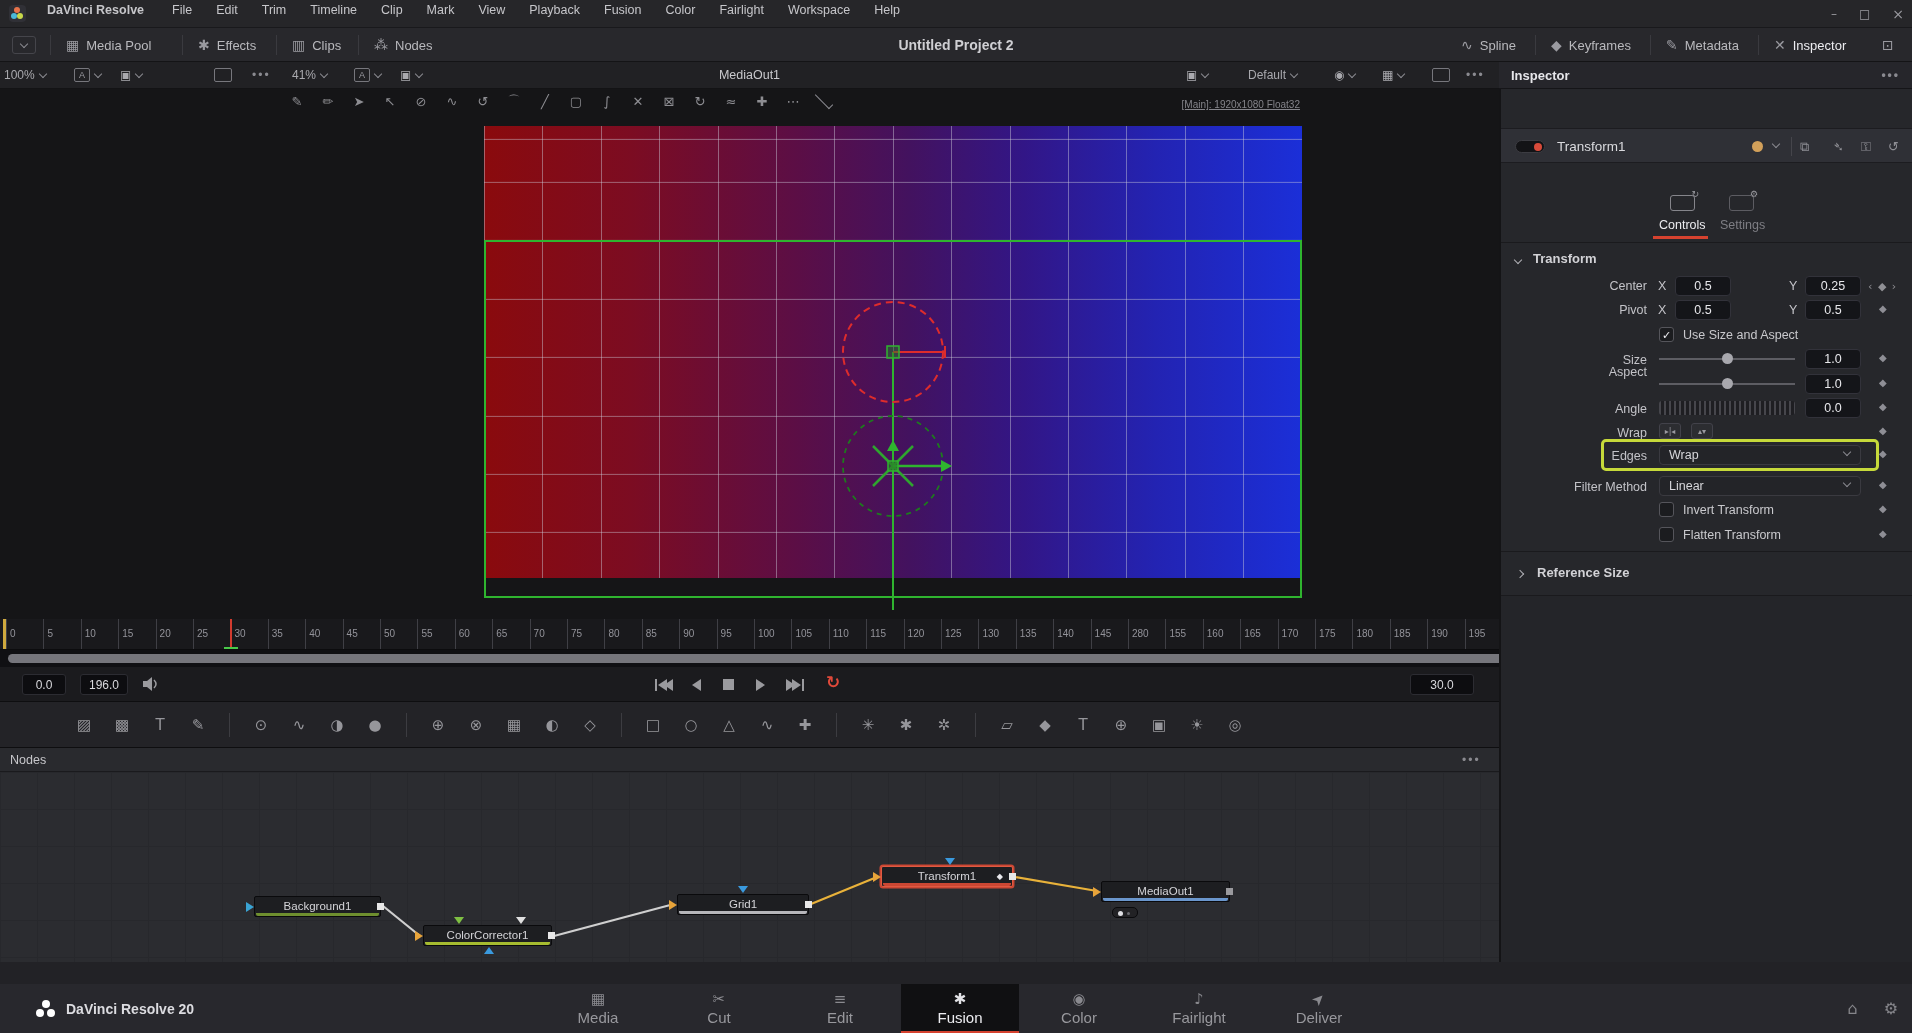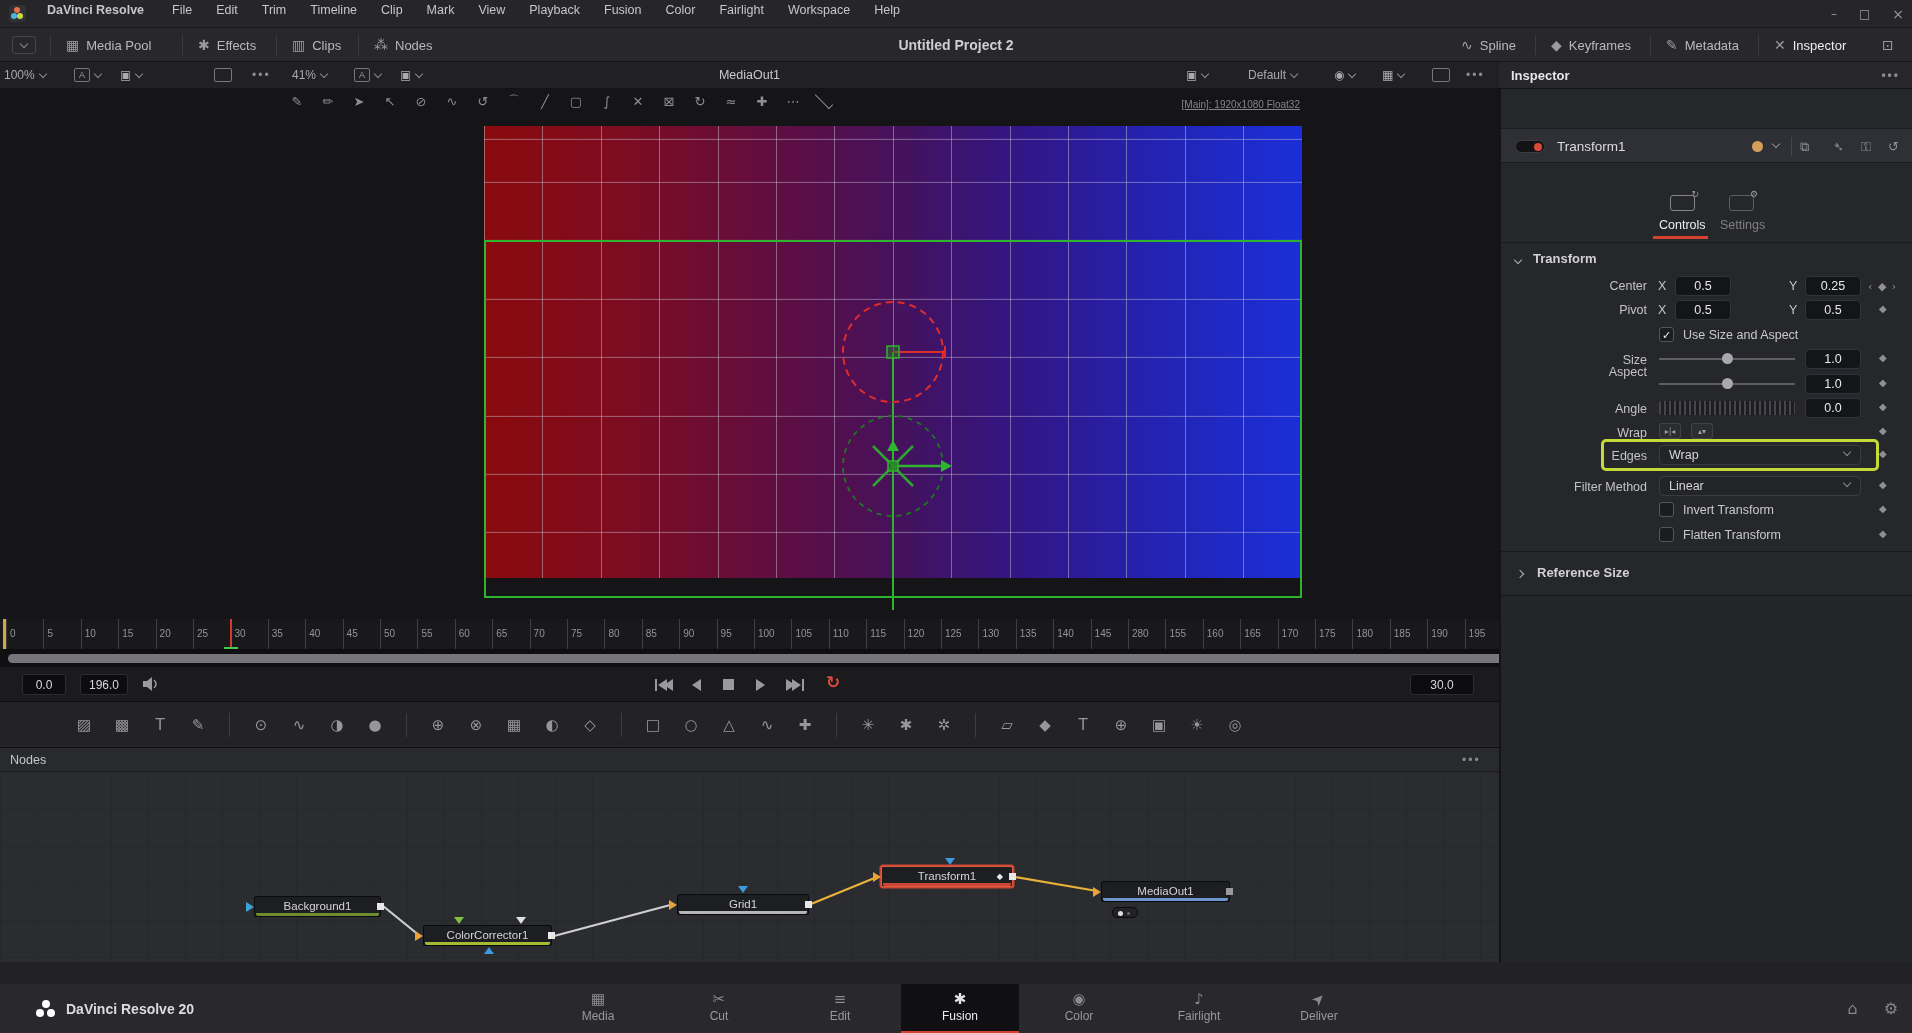--- a/index.html
+++ b/index.html
@@ -139,21 +139,21 @@
   #page-bar { position:absolute; left:0; top:984px; width:1912px; height:49px; background:#28282d; }
   #brand { position:absolute; left:36px; top:0; height:49px; display:flex; align-items:center; gap:10px;
     color:#dcdce0; font-size:14px; font-weight:bold; }
   #brand-logo { position:relative; width:20px; height:18px; }
   #brand-logo i { position:absolute; width:8px; height:8px; border-radius:50%; background:#fff; }
   #brand-logo i:nth-child(1){ left:6px; top:0; }
   #brand-logo i:nth-child(2){ left:0; top:9px; }
   #brand-logo i:nth-child(3){ left:11px; top:9px; }
   .page-tab { position:absolute; top:0; width:118px; height:49px; text-align:center; color:#98989d; }
   .page-tab .pic { display:block; margin-top:6px; font-size:15px; height:20px; color:#8a8a8f; }
-  .page-tab .plb { display:block; font-size:12px; margin-top:-1px; }
+  .page-tab .plb { display:block; font-size:15px; margin-top:-1px; }
   .page-tab.active { background:#101012; border-bottom:2px solid var(--accent_red,#d5422f); color:#ececf0; }
   .page-tab.active .pic { color:#e2e2e6; }
   #pb-right { position:absolute; right:14px; top:0; height:49px; display:flex; align-items:center; gap:26px;
     color:#85858a; font-size:16px; }
 
   
   #inspector { position:absolute; left:1499px; top:89px; width:413px; height:873px; background:#26272b;
     border-left:2px solid #141416; }
   #insp-tabs { position:absolute; left:8px; top:11px; width:397px; height:22px; display:flex; }
   .itab { flex:1; text-align:center; line-height:22px; font-size:12.5px; border-radius:2px; }

